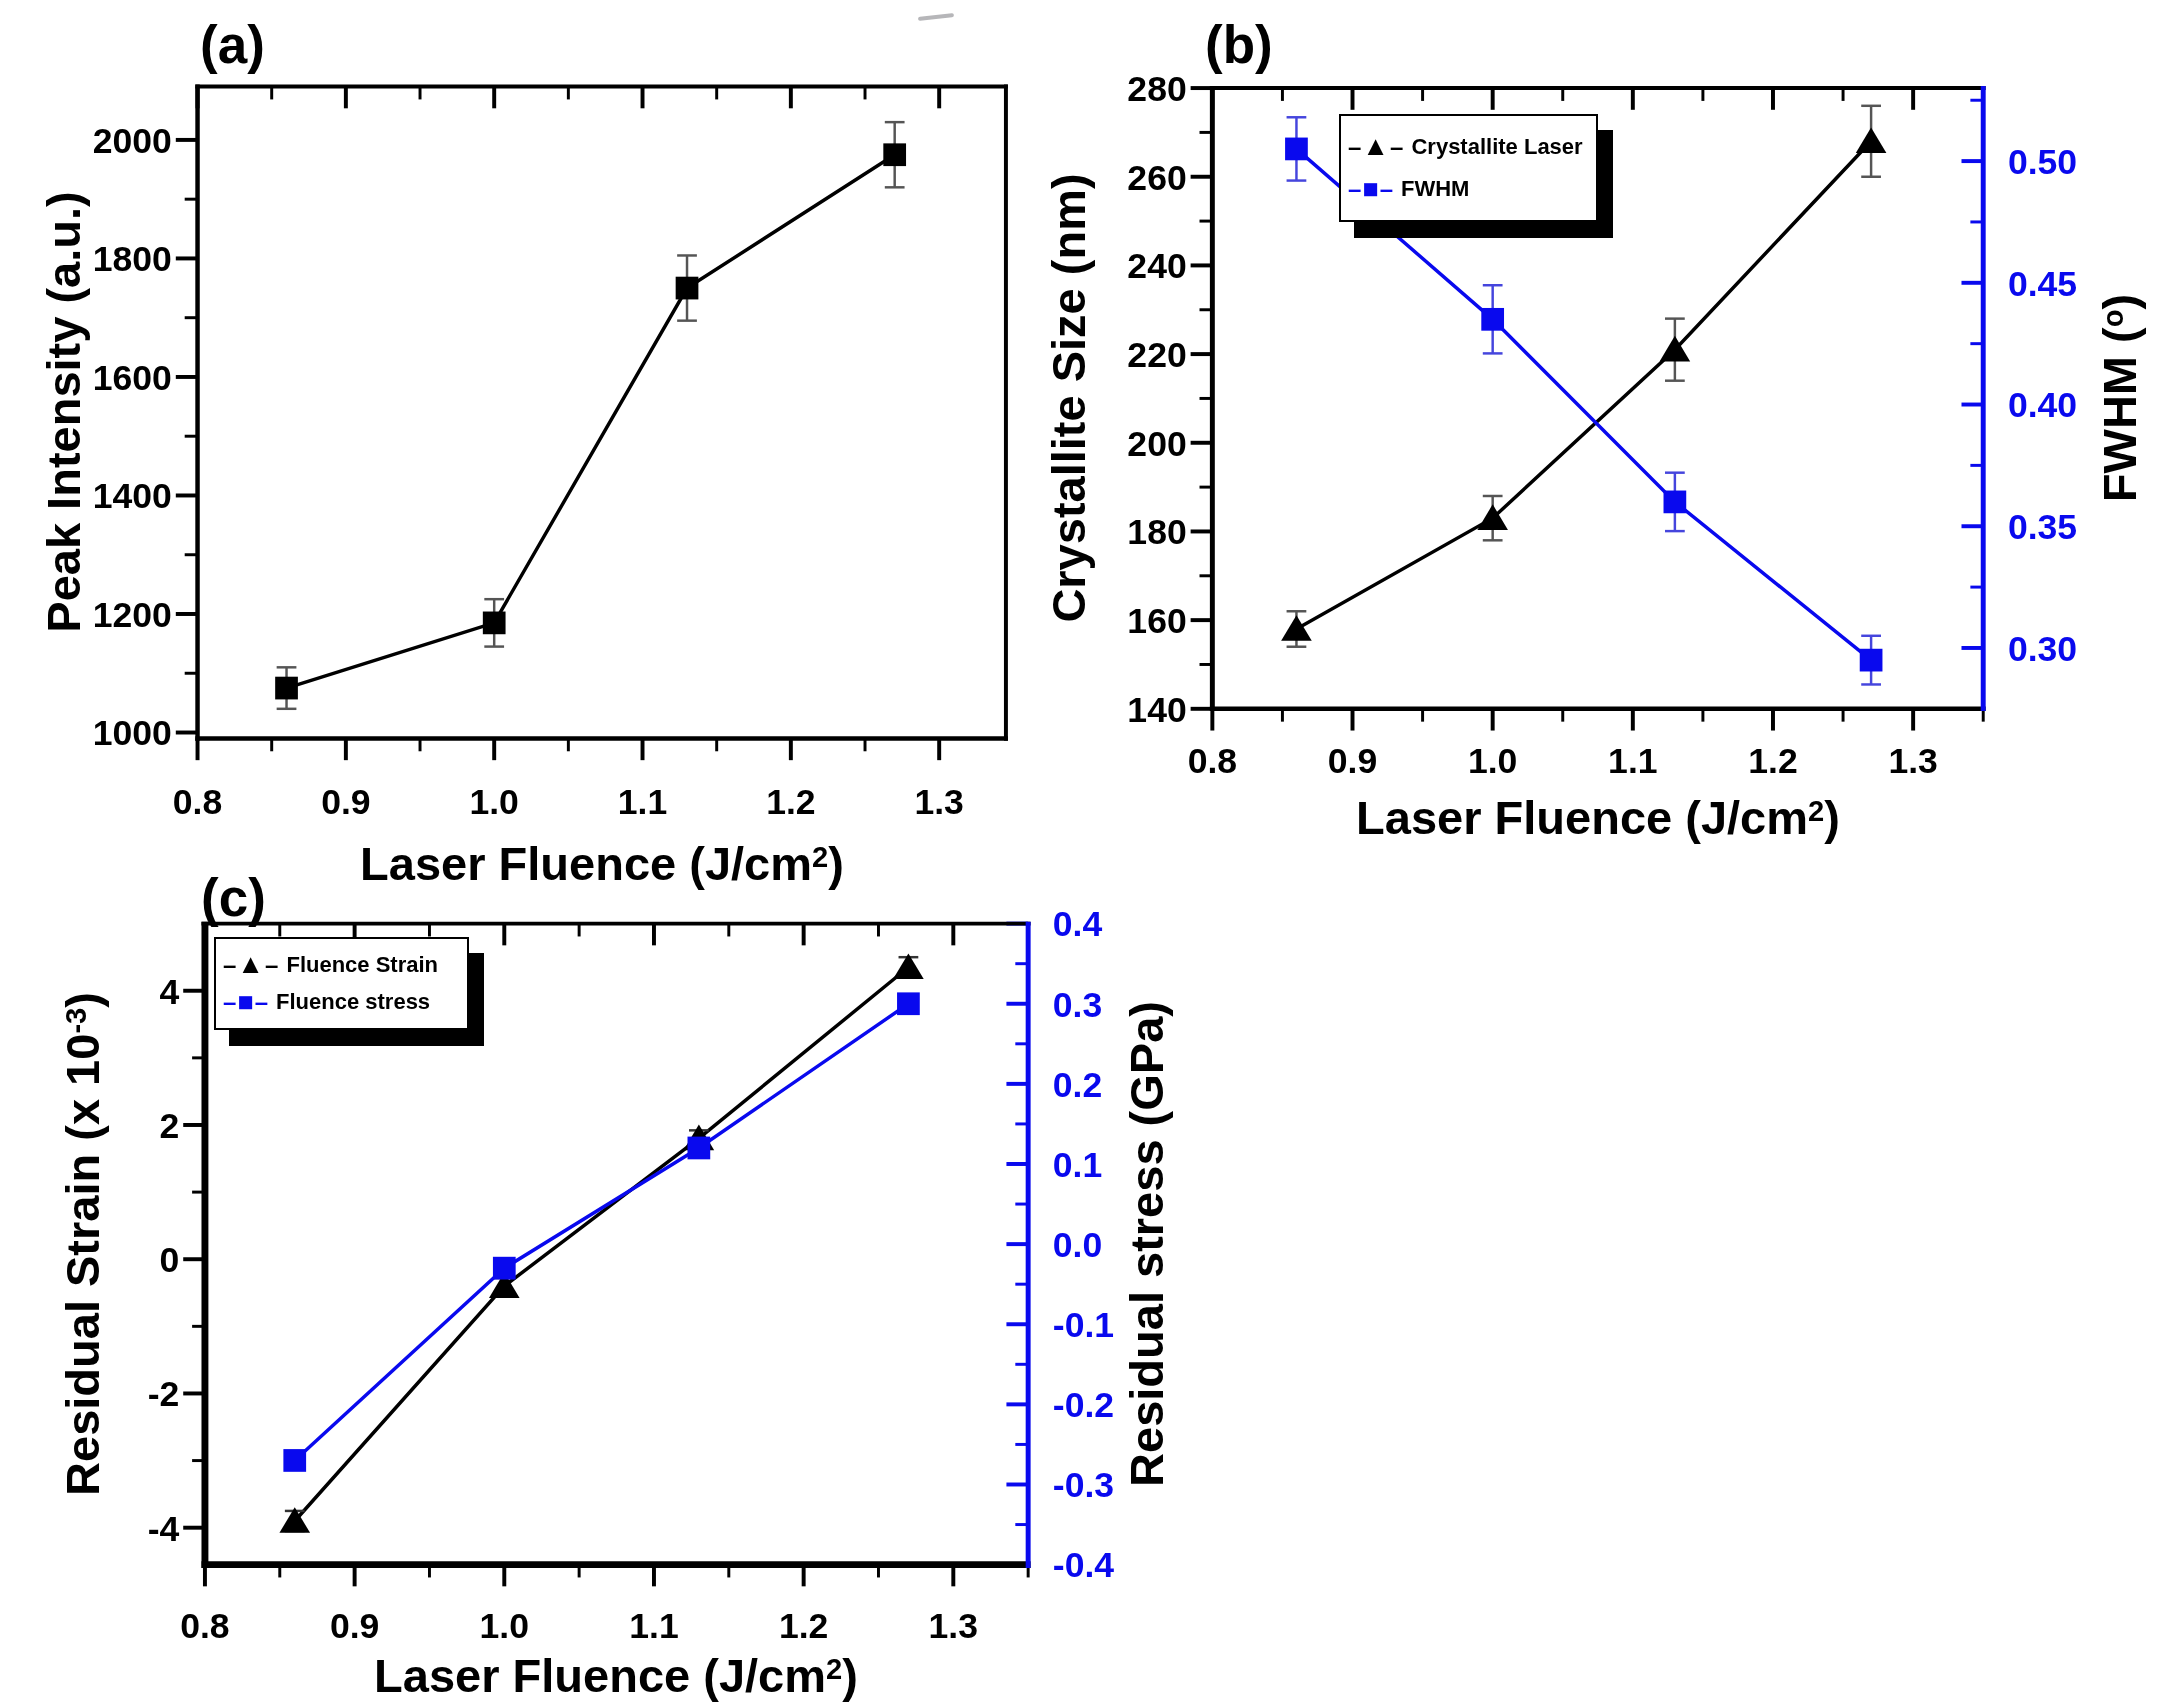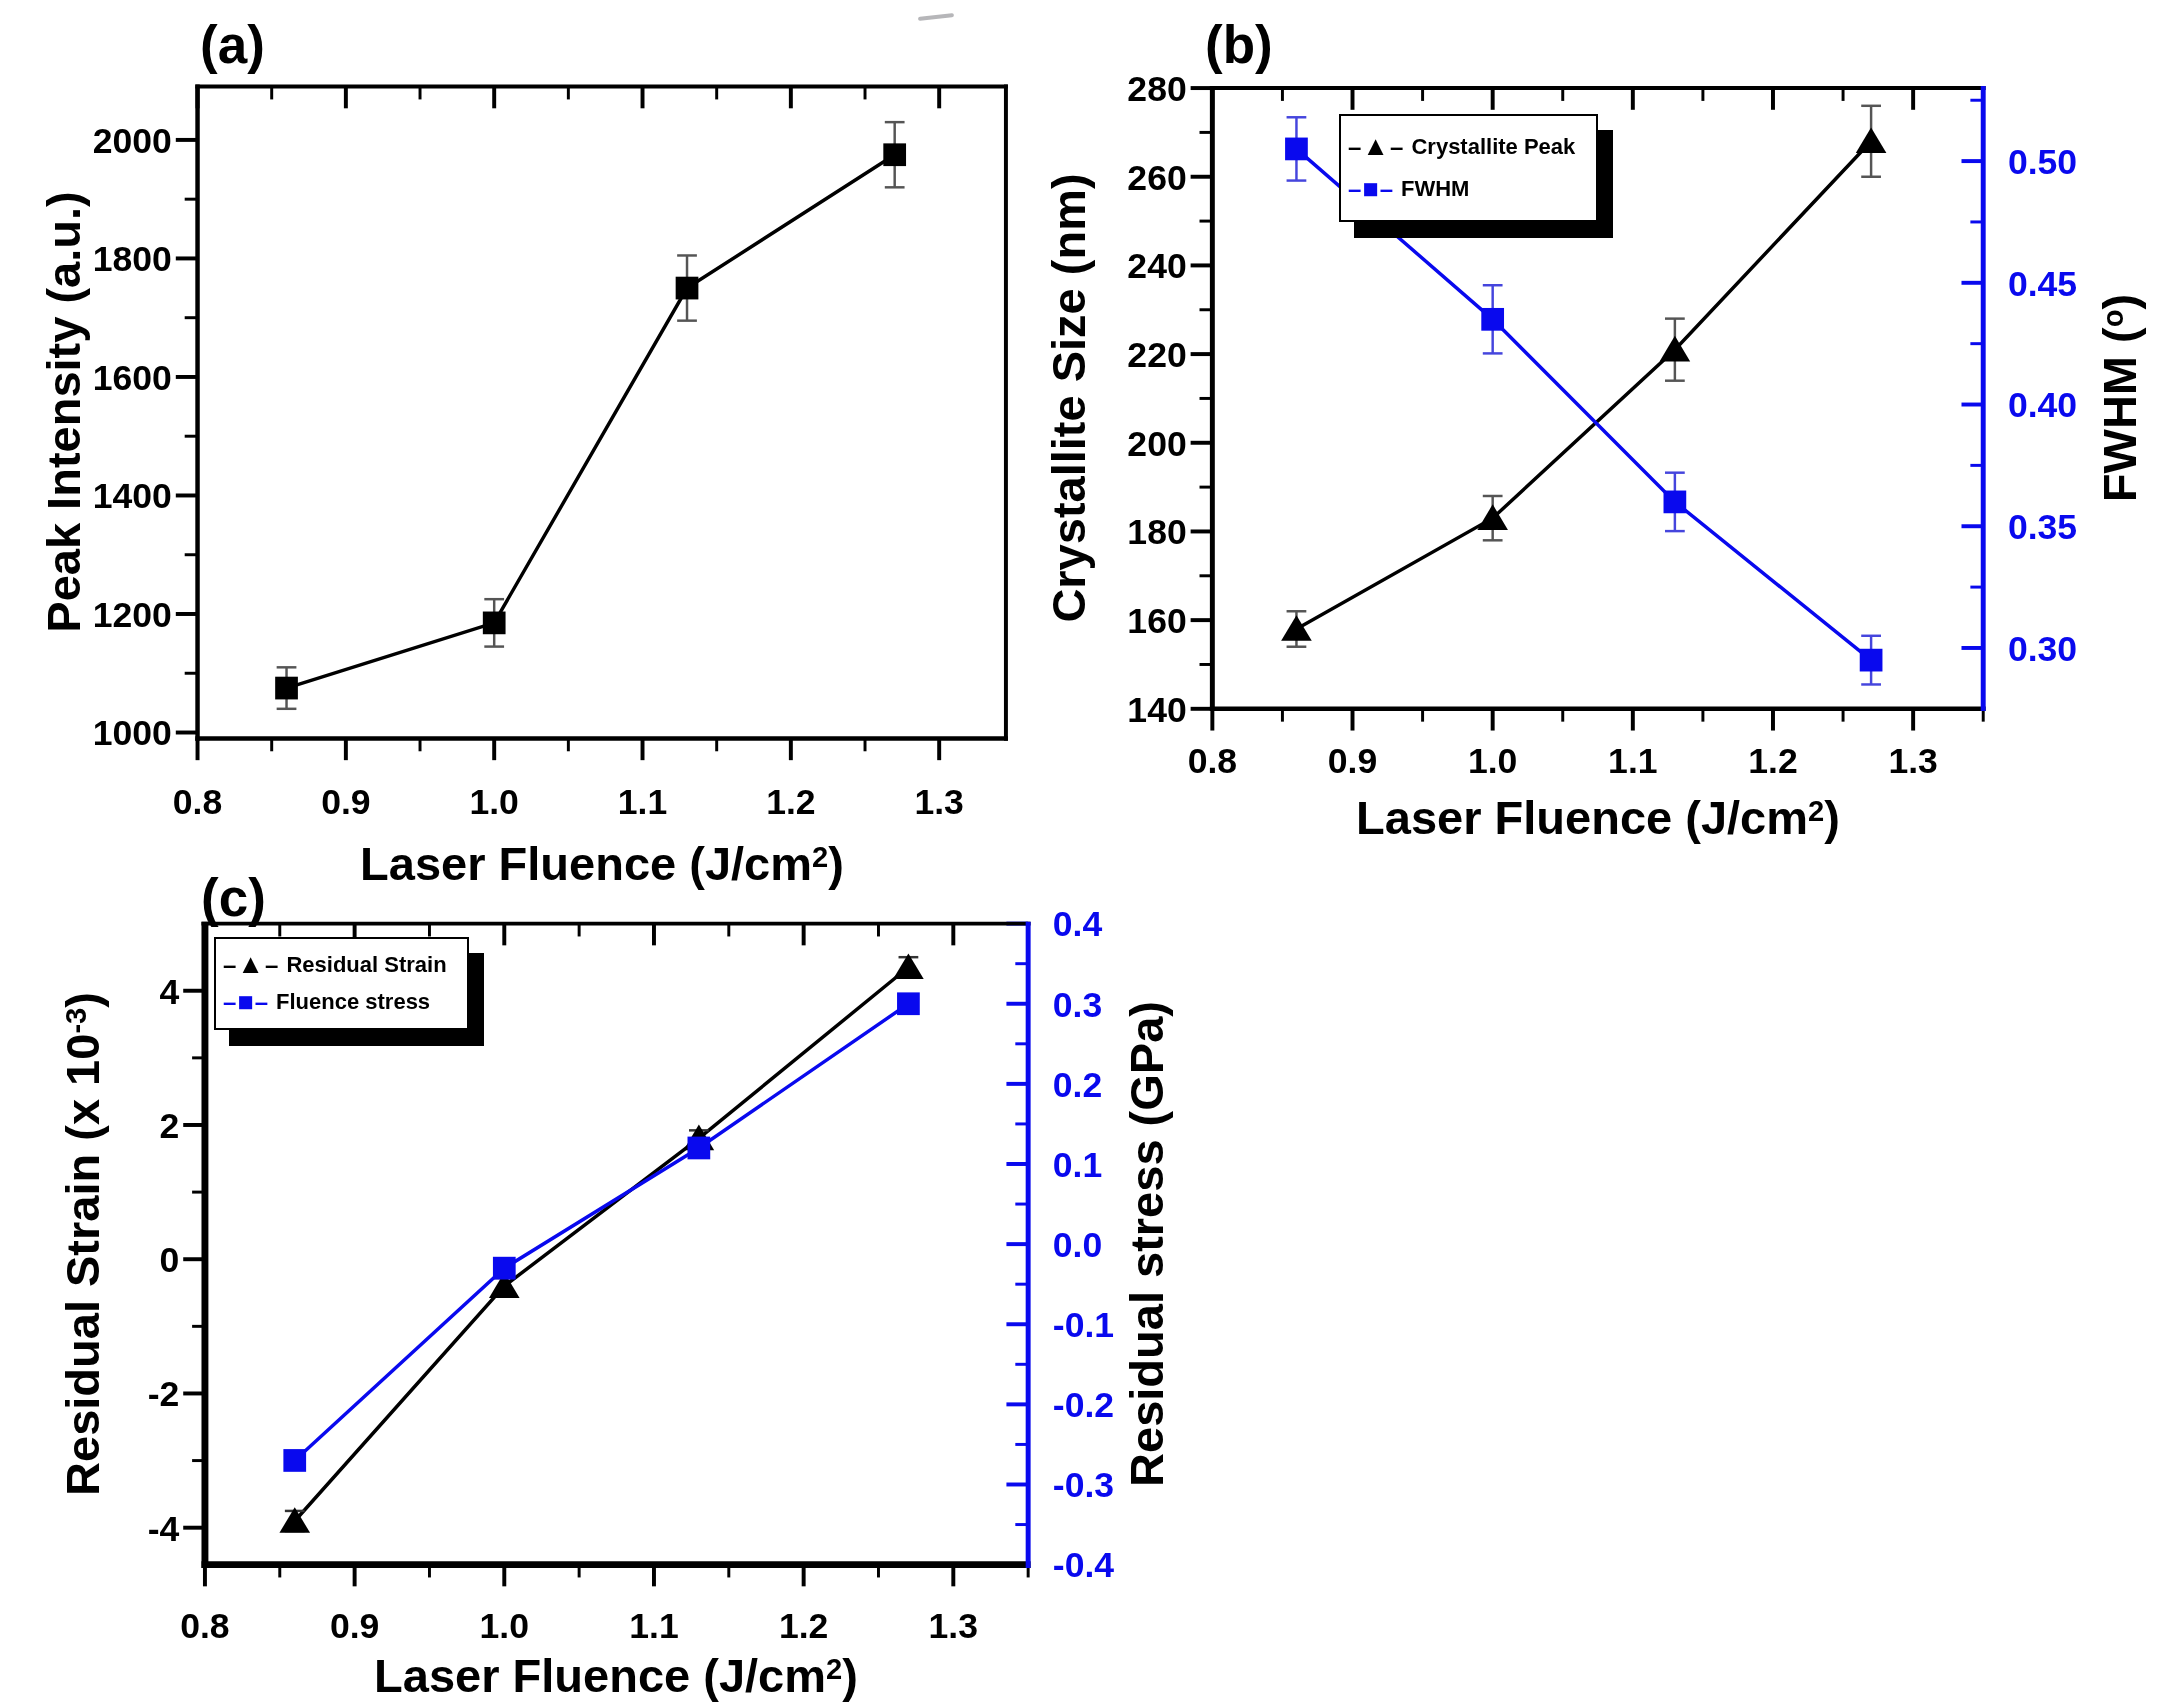--- a/index.html
+++ b/index.html
@@ -375,41 +375,41 @@
   <div class="plabel" style="left:1205px;top:14px">(b)</div>
   <div class="ytitle" style="left:1068px;top:398px"><span>Crystallite Size (nm)</span><sup></sup><span></span></div>
   <div class="ytitle" style="left:2119px;top:398px"><span>FWHM (</span><sup>o</sup><span>)</span></div>
   <div class="xtitle" style="left:1598px;top:817px"><span>Laser Fluence (J/cm</span><sup>2</sup><span>)</span></div>
 
   <div class="legend" style="left:1339px;top:114px;width:259px;height:108px">
     <div class="lrow">
       <span class="ldash" style="color: rgb(0, 0, 0);">–</span>
       <span class="lmark" style="color: rgb(0, 0, 0);">▲</span>
       <span class="ldash" style="color: rgb(0, 0, 0);">–</span>
-      <span class="ltext">Crystallite Peak</span>
+      <span class="ltext">Crystallite Laser</span>
     </div>
     <div class="lrow">
       <span class="ldash" style="color: rgb(9, 9, 238);">–</span>
       <span class="lmark" style="color: rgb(9, 9, 238);">■</span>
       <span class="ldash" style="color: rgb(9, 9, 238);">–</span>
       <span class="ltext">FWHM</span>
     </div>
   </div>
 
   <div class="plabel" style="left:201px;top:867px">(c)</div>
   <div class="ytitle" style="left:82px;top:1244px"><span>Residual Strain (x 10</span><sup>-3</sup><span>)</span></div>
   <div class="ytitle" style="left:1146px;top:1244px"><span>Residual stress (GPa)</span><sup></sup><span></span></div>
   <div class="xtitle" style="left:616px;top:1675px"><span>Laser Fluence (J/cm</span><sup>2</sup><span>)</span></div>
 
   <div class="legend" style="left:214px;top:937px;width:255px;height:93px">
     <div class="lrow">
       <span class="ldash" style="color: rgb(0, 0, 0);">–</span>
       <span class="lmark" style="color: rgb(0, 0, 0);">▲</span>
       <span class="ldash" style="color: rgb(0, 0, 0);">–</span>
-      <span class="ltext">Residual Strain</span>
+      <span class="ltext">Fluence Strain</span>
     </div>
     <div class="lrow">
       <span class="ldash" style="color: rgb(9, 9, 238);">–</span>
       <span class="lmark" style="color: rgb(9, 9, 238);">■</span>
       <span class="ldash" style="color: rgb(9, 9, 238);">–</span>
       <span class="ltext">Fluence stress</span>
     </div>
   </div>
 
 </div>

